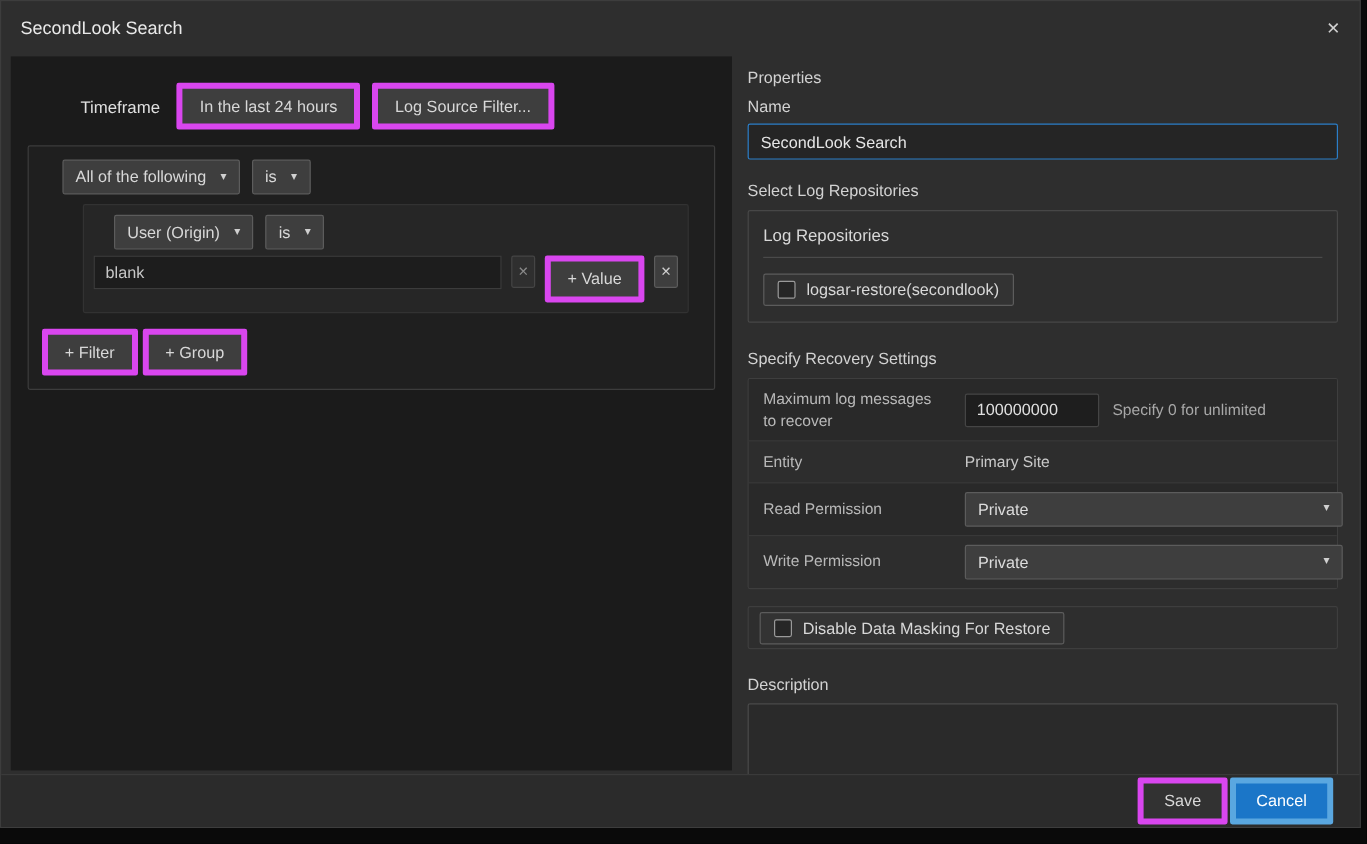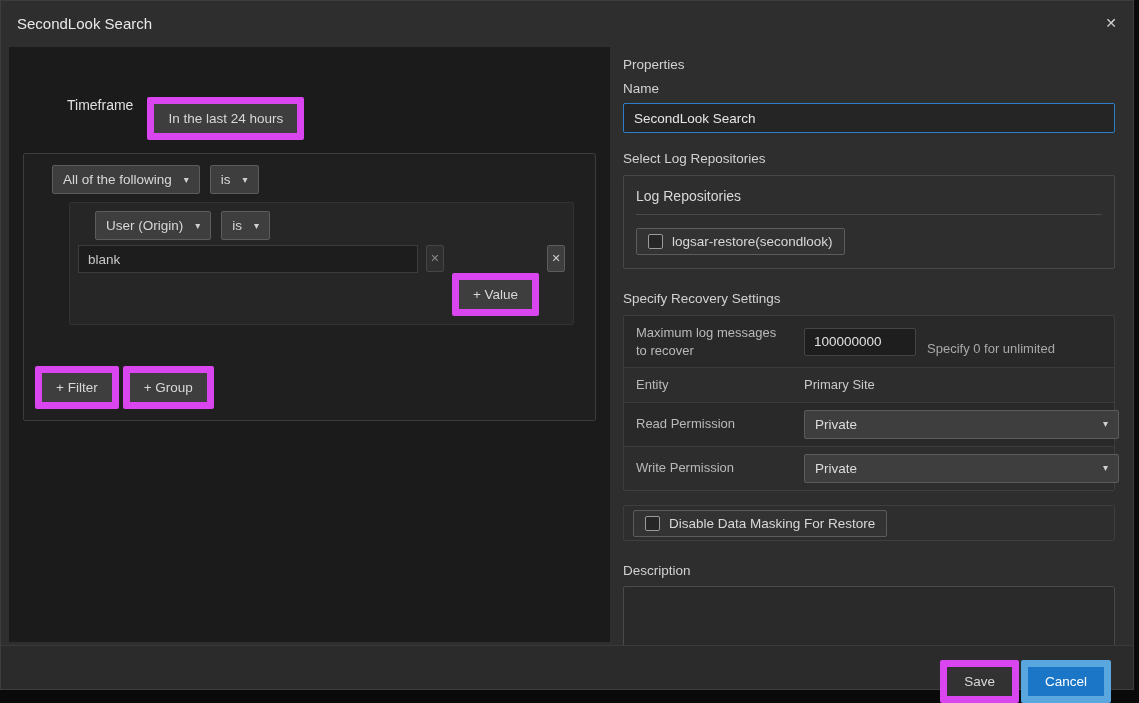--- a/index.html
+++ b/index.html
@@ -10,22 +10,22 @@
 
   
   .titlebar{position:absolute;left:0;top:0;right:0;height:44px;display:flex;align-items:center;
             justify-content:space-between;padding:0 16px;box-sizing:border-box;}
   .title{color:#e9e9e9;font-size:15px;}
   .close{color:#cfcfcf;font-size:14px;cursor:pointer;line-height:1;}
 
   
   .label{color:#cfcfcf;font-size:13.5px;margin-left:41px;}
   .btn{display:inline-flex;align-items:center;justify-content:center;background:#3e3e3e;
-       border:7px solid #d946ef;color:#d8d8d8;font-size:13.5px;padding:7px 14px;border-radius:2px;
-       cursor:pointer;font-family:inherit;white-space:nowrap;margin-top:28px;}
+       border:5px solid #d946ef;color:#d8d8d8;font-size:13.5px;padding:7px 14px;border-radius:2px;
+       cursor:pointer;font-family:inherit;white-space:nowrap;}
   .dd{display:inline-flex;align-items:center;gap:12px;background:#3e3e3e;border:1px solid #5c5c5c;
       color:#d8d8d8;font-size:13.5px;padding:6px 10px;border-radius:2px;cursor:pointer;}
   .caret{font-size:10px;color:#d0d0d0;line-height:1;}
   .cb{display:inline-block;width:13px;height:13px;border:1px solid #9a9a9a;background:#262626;
       border-radius:2px;flex:none;}
   .chip{display:inline-flex;align-items:center;gap:9px;border:1px solid #5c5c5c;background:#333333;
         color:#d8d8d8;font-size:13.5px;padding:5px 11px;border-radius:2px;cursor:pointer;}
 
   
   .left-panel{position:absolute;left:8px;top:46px;width:601px;height:595px;background:#1b1b1b;
@@ -56,21 +56,21 @@
              box-sizing:border-box;}
   .repos-head{color:#d8d8d8;font-size:14px;padding-bottom:10px;border-bottom:1px solid #4a4a4a;}
   .repos-box .chip{margin-top:13px;}
 
   .settings{margin-top:9px;border:1px solid #3e3e3e;border-radius:2px;}
   .srow{display:grid;grid-template-columns:175px 1fr;align-items:center;border-bottom:1px solid #3c3c3c;}
   .srow:last-child{border-bottom:none;}
   .srow:nth-child(odd){background:#292929;}
   .srow:nth-child(even){background:#2d2d2d;}
   .slabel{color:#b9b9b9;font-size:13px;padding:8px 12px;line-height:1.35;}
-  .sval{display:flex;align-items:flex-end;padding:7px 2px 7px 5px;}
+  .sval{display:flex;align-items:center;padding:7px 2px 7px 5px;}
   .num-input{width:112px;height:28px;box-sizing:border-box;background:#1e1e1e;border:1px solid #454545;
              color:#e0e0e0;font-size:13.5px;padding:0 9px;border-radius:2px;outline:none;font-family:inherit;}
   .note{color:#a8a8a8;font-size:13px;margin-left:11px;}
   .plain-val{color:#c9c9c9;font-size:13px;}
   .select{display:flex;align-items:center;justify-content:space-between;width:315px;height:29px;
           box-sizing:border-box;background:#3e3e3e;border:1px solid #5c5c5c;color:#dcdcdc;
           font-size:13.5px;padding:0 10px;border-radius:2px;cursor:pointer;}
 
   .mask-box{margin-top:14px;border:1px solid #3e3e3e;border-radius:2px;padding:3px 3px 3px 9px;
             display:flex;align-items:flex-end;min-height:28px;}
@@ -95,20 +95,21 @@
 
     <div class="titlebar">
       <span class="title">SecondLook Search</span>
       <span class="close">✕</span>
     </div>
 
     <div class="left-panel">
       <div class="lp-toolbar">
         <span class="label tf-label">Timeframe</span>
         <button class="btn">In the last 24 hours</button>
+        <button class="btn">Log Source Filter...</button>
       </div>
 
       <div class="group-box">
         <div class="g-row">
           <div class="dd">
             <span>All of the following</span>
             <span class="caret">▾</span>
           </div>
           <div class="dd">
             <span>is</span>

